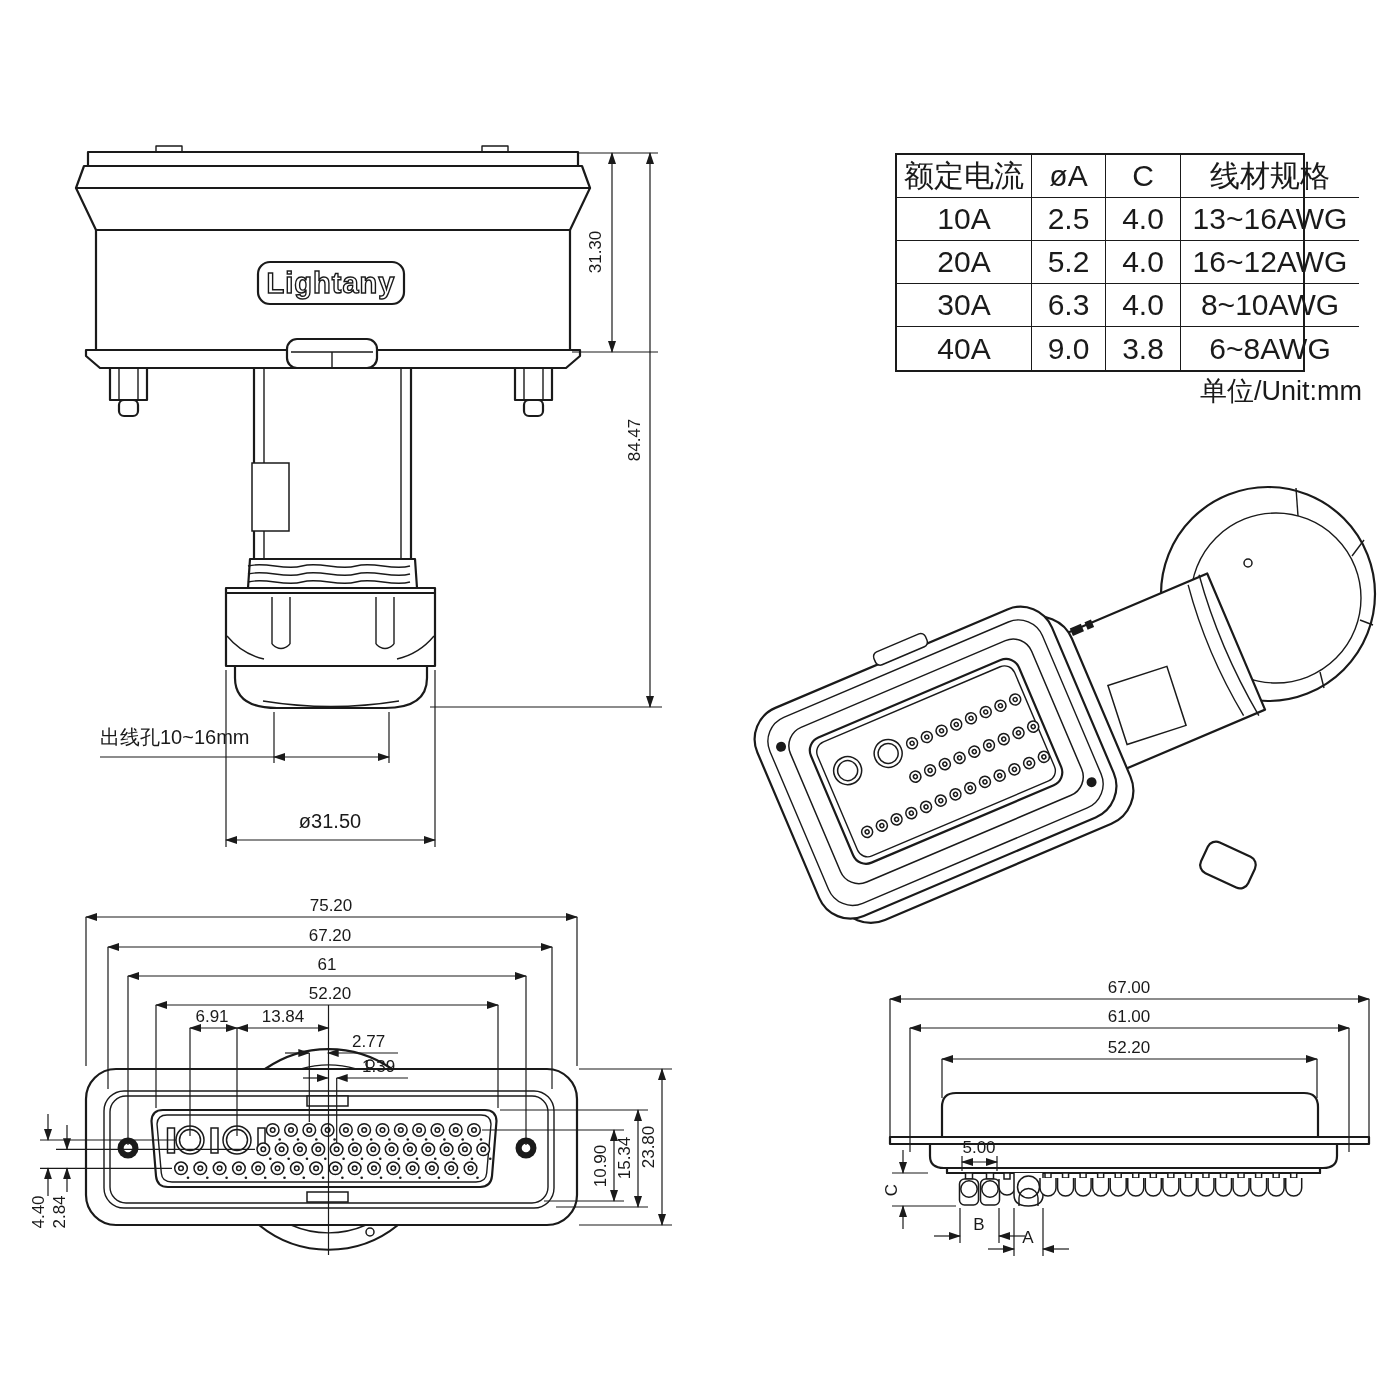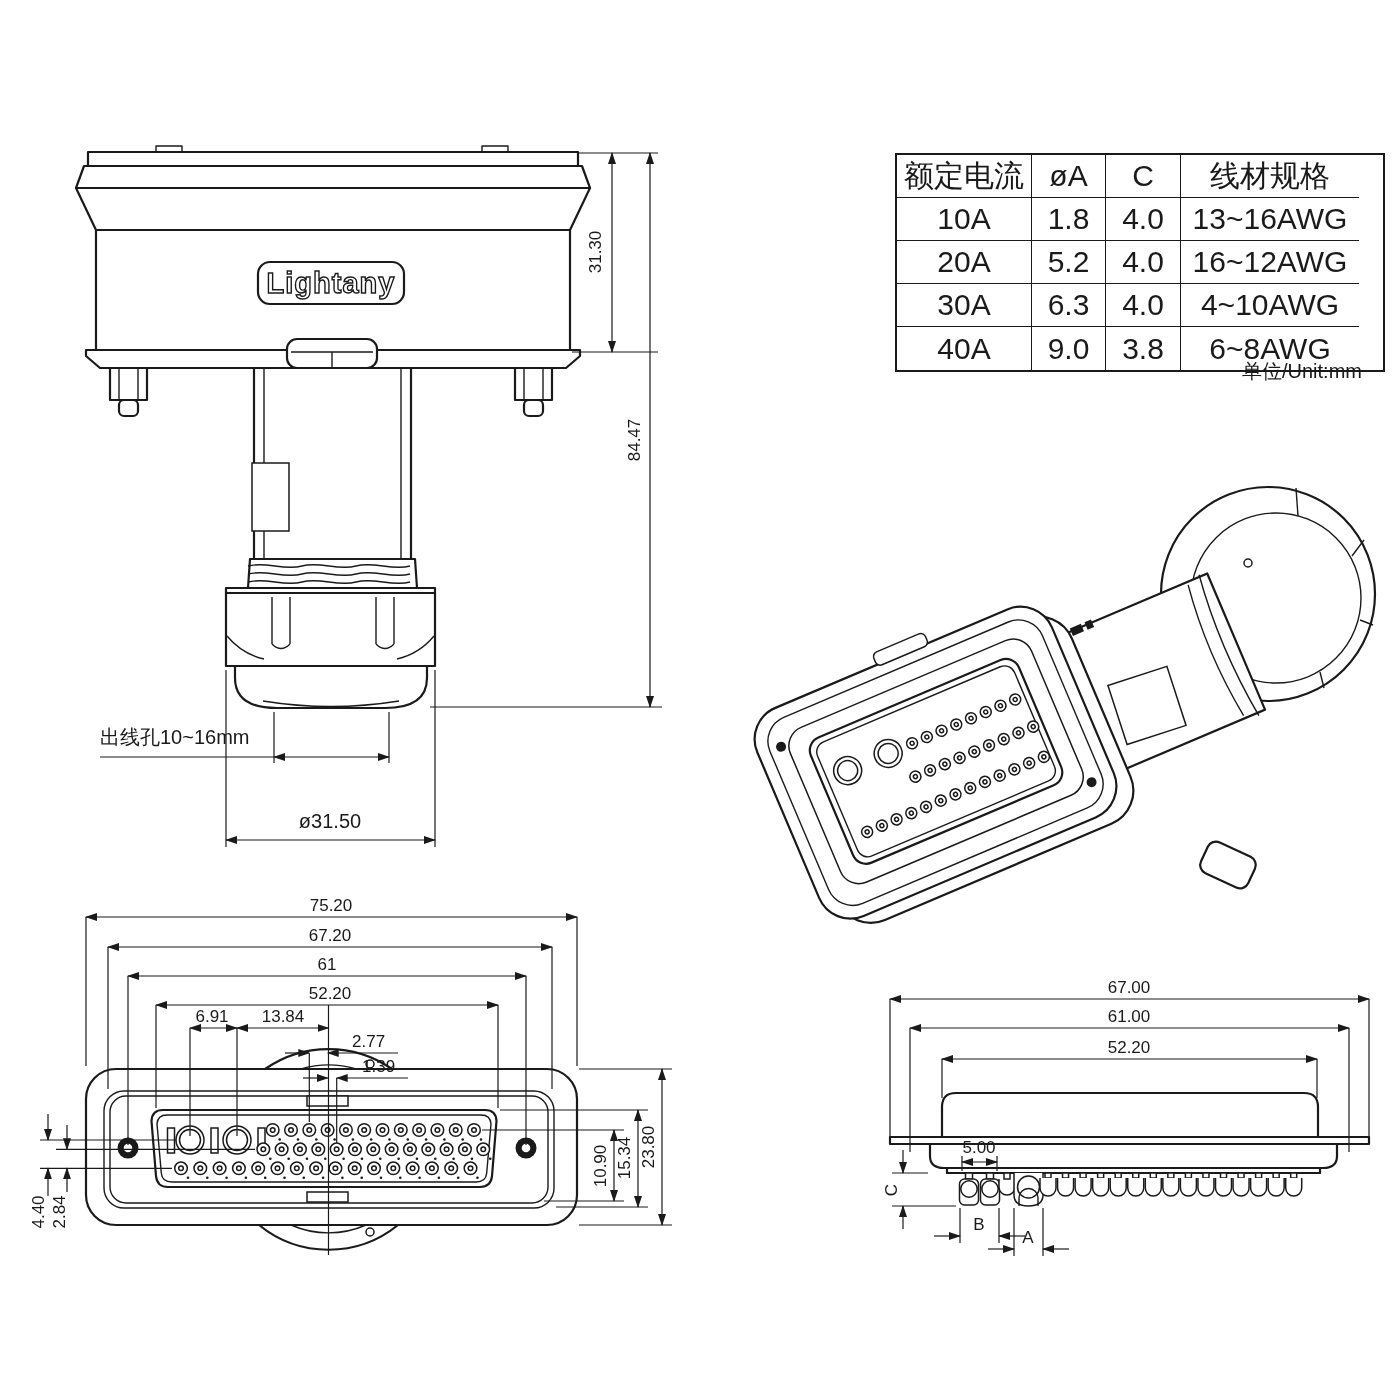--- a/index.html
+++ b/index.html
@@ -11,29 +11,29 @@
   .ln{fill:none;stroke:#1a1a1a;stroke-width:2.2;stroke-linejoin:round;stroke-linecap:round;}
   .l1{fill:none;stroke:#1a1a1a;stroke-width:1.4;stroke-linejoin:round;}
   .w1{fill:#fff;stroke:#1a1a1a;stroke-width:1.5;}
   .dim{fill:none;stroke:#1a1a1a;stroke-width:1.2;}
   .dk{fill:#1a1a1a;stroke:none;}
   text{fill:#1a1a1a;}
   .dt{font-size:17px;}
   .bt{font-size:20px;}
   .logo-t{font-size:29px;font-weight:700;letter-spacing:1px;fill:#fff;stroke:#1a1a1a;stroke-width:1.4;}
   
-  .spec-table{position:absolute;left:895px;top:153px;width:490px;height:219px;display:grid;
+  .spec-table{position:absolute;left:895px;top:153px;width:410px;height:219px;display:grid;
      grid-template-columns:135px 74px 75px 178px;grid-template-rows:repeat(5,1fr);
      border:2.6px solid #1a1a1a;box-sizing:border-box;font-size:30px;color:#1a1a1a;background:#fff;}
   .spec-table>div{border-right:1.8px solid #1a1a1a;border-bottom:1.8px solid #1a1a1a;
      display:flex;align-items:center;justify-content:center;box-sizing:border-box;}
   .spec-table>div.c4{border-right:none;}
   .spec-table>div.r5{border-bottom:none;}
-  .unit-note{position:absolute;left:1000px;top:358px;width:362px;text-align:right;
-     font-size:20px;color:#1a1a1a;}
+  .unit-note{position:absolute;left:1000px;top:373px;width:362px;text-align:right;
+     font-size:27px;color:#1a1a1a;}
 </style>
 </head>
 <body>
 
 <div class="canvas">
 
 <svg width="1400" height="1400" viewBox="0 0 1400 1400">
 <defs>
   <marker id="ar" markerWidth="12" markerHeight="10" refX="11" refY="5" orient="auto-start-reverse" markerUnits="userSpaceOnUse" viewBox="0 0 12 10">
     <path d="M0,1 L12,5 L0,9 Z" fill="#1a1a1a"></path>
@@ -569,33 +569,33 @@
 </g>
 </svg>
 
 <div class="spec-table">
   <div>额定电流</div>
   <div>øA</div>
   <div>C</div>
   <div class="c4">线材规格</div>
 
   <div>10A</div>
-  <div>1.8</div>
+  <div>2.5</div>
   <div>4.0</div>
   <div class="c4">13~16AWG</div>
 
   <div>20A</div>
   <div>5.2</div>
   <div>4.0</div>
   <div class="c4">16~12AWG</div>
 
   <div>30A</div>
   <div>6.3</div>
   <div>4.0</div>
-  <div class="c4">4~10AWG</div>
+  <div class="c4">8~10AWG</div>
 
   <div class="r5">40A</div>
   <div class="r5">9.0</div>
   <div class="r5">3.8</div>
   <div class="c4 r5">6~8AWG</div>
 </div>
 
 <div class="unit-note">单位/Unit:mm</div>
 
 </div>

